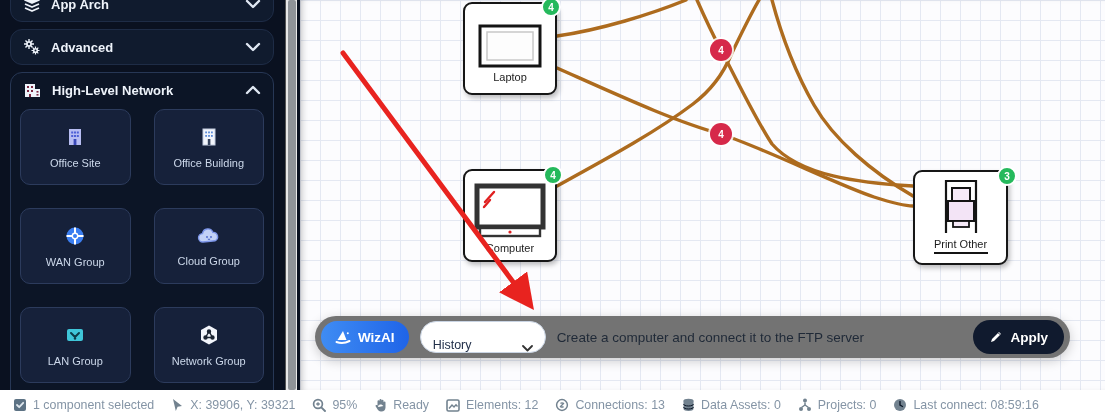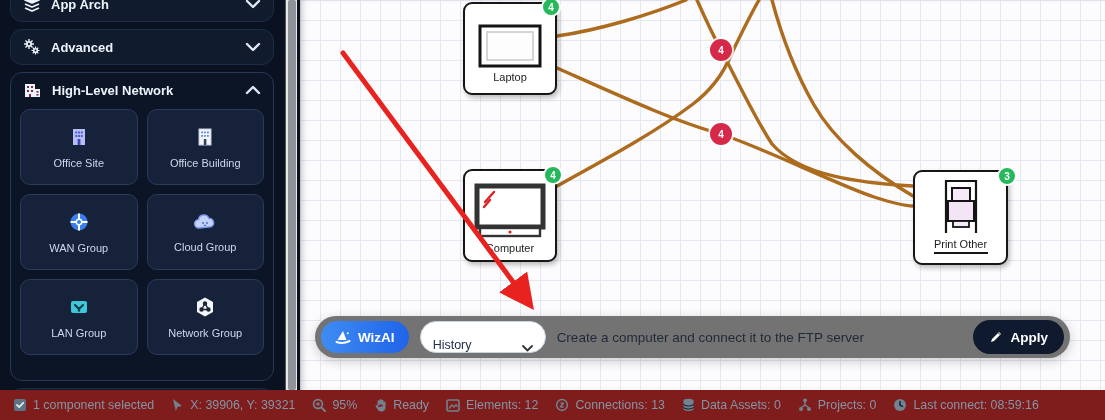--- a/index.html
+++ b/index.html
@@ -20,21 +20,21 @@
     padding:8px 12px; color:#eef3fa; font-weight:bold; font-size:13px;
     cursor:pointer;
   }
   .section-header .chev { margin-left:auto; display:flex; }
   .group-box {
     border:1px solid #273755; border-radius:12px; background:#0c1526;
     padding-bottom:9px;
   }
   .group-box .section-header { background:transparent; border:none; }
   .palette-grid {
-    display:grid; grid-template-columns:1fr 1fr; gap:9px; padding:2px 9px 16px 9px;
+    display:grid; grid-template-columns:1fr 1fr; gap:23px; padding:2px 9px 16px 9px;
   }
   .palette-item {
     height:76px; background:#16213a; border:1px solid #2c3b5c; border-radius:10px;
     display:flex; flex-direction:column; align-items:center; justify-content:center;
     gap:9px; color:#ccd8ea; font-size:11px; cursor:pointer;
   }
   .icon { display:flex; align-items:center; justify-content:center; }
   
   .v-scrollbar {
     position:absolute; left:285px; top:0; width:12px; height:390px;
@@ -101,21 +101,21 @@
   }
   .apply-btn {
     height:34px; border:none; border-radius:17px; padding:0 16px;
     background:#101a2e; color:#fff; font-weight:bold; font-size:13.5px;
     display:flex; align-items:center; gap:7px; cursor:pointer;
     font-family:Liberation Sans, sans-serif;
   }
   
   .status-bar {
     position:absolute; left:0; top:390px; width:1105px; height:30px;
-    background:#7f1d1d; display:flex; align-items:center; gap:17px;
+    background:#ffffff; display:flex; align-items:center; gap:17px;
     padding:0 13px; color:#8494a5; font-size:12.4px; white-space:nowrap; z-index:9;
   }
   .status-item { display:flex; align-items:center; gap:6px; }
   .status-item svg { flex:none; }
 </style>
 </head>
 <body>
 
 <div class="app">
 

